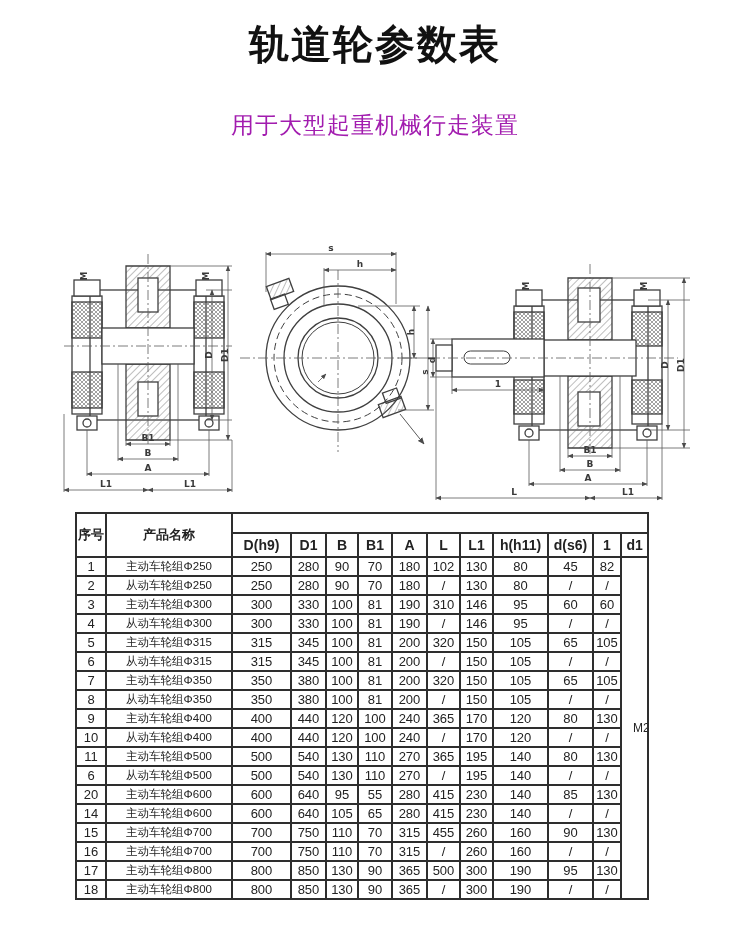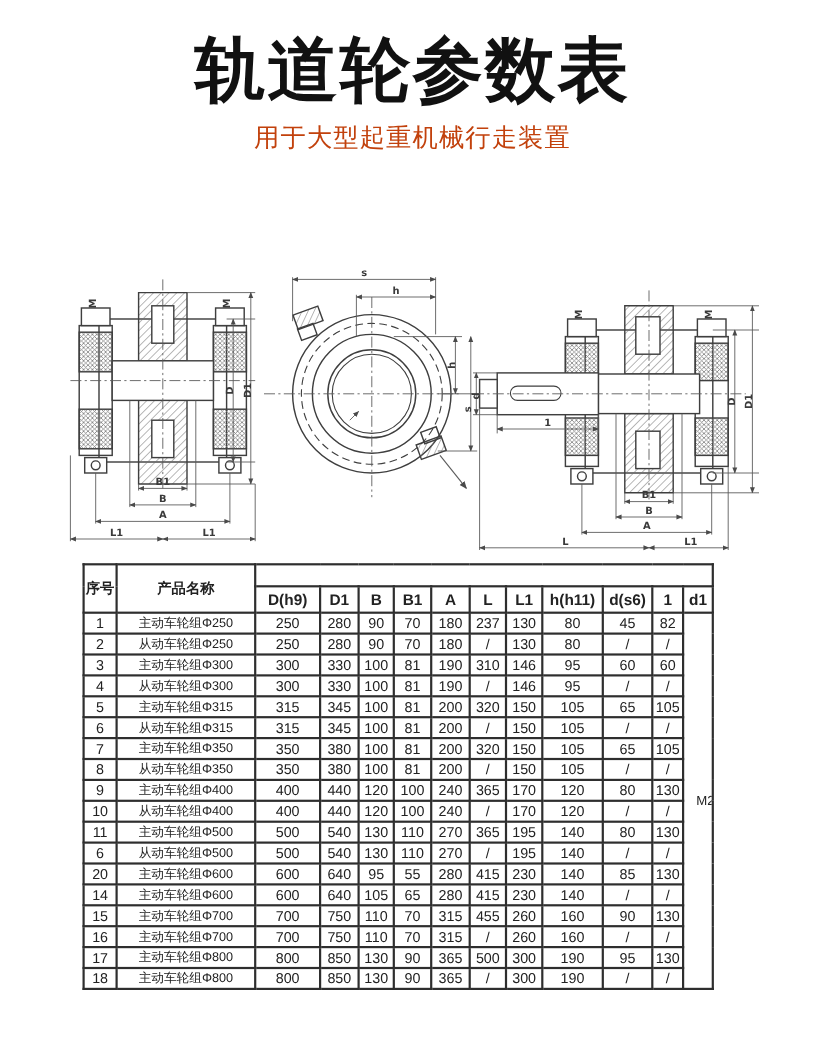--- a/index.html
+++ b/index.html
@@ -1,23 +1,23 @@
 <!DOCTYPE html>
 <html><head>
 <meta charset="utf-8">
 <style>
   * { margin:0; padding:0; box-sizing:border-box; }
   html,body { background:#ffffff; }
   body { font-family:"Liberation Sans","DejaVu Sans",sans-serif; color:#1d1d1d; }
   .page { position:relative; width:750px; height:945px; background:#ffffff; overflow:hidden; }
 
   .title { position:absolute; top:0px; left:0; width:100%; text-align:center;
-           font-size:64px; font-weight:900; color:#111; letter-spacing:2px; line-height:88px;margin-top:19px; }
+           font-size:40px; font-weight:900; color:#111; letter-spacing:2px; line-height:88px; }
   .subtitle { position:absolute; left:0; width:100%; text-align:center;
-              font-size:23px; font-weight:500; color:#c2410c; letter-spacing:1px; }
+              font-size:23px; font-weight:500; color:#a21caf; letter-spacing:1px; }
   .subtitle.s1 { top:110px; }
   .subtitle.s2 { top:150px; }
 
   .drawings { position:absolute; left:0; top:228px; width:750px; height:280px; }
   .drawings svg { position:absolute; }
   svg text { font-family:"DejaVu Sans",sans-serif; font-size:9px; font-weight:bold; fill:#3a3a3a; }
 
   .table-wrap { position:absolute; left:75px; top:512px; }
   table { border-collapse:collapse; table-layout:fixed; width:572px; background:#fff; }
   th, td { border:2px solid #2e2e2e; text-align:center; vertical-align:middle;
@@ -245,21 +245,21 @@
         </thead>
         <tbody>
           <tr>
             <td>1</td>
             <td class="name">主动车轮组Φ250</td>
             <td>250</td>
             <td>280</td>
             <td>90</td>
             <td>70</td>
             <td>180</td>
-            <td>237</td>
+            <td>102</td>
             <td>130</td>
             <td>80</td>
             <td>45</td>
             <td>82</td>
             <td rowspan="18" class="d1cell">M20</td>
           </tr>
           <tr>
             <td>2</td>
             <td class="name">从动车轮组Φ250</td>
             <td>250</td>

